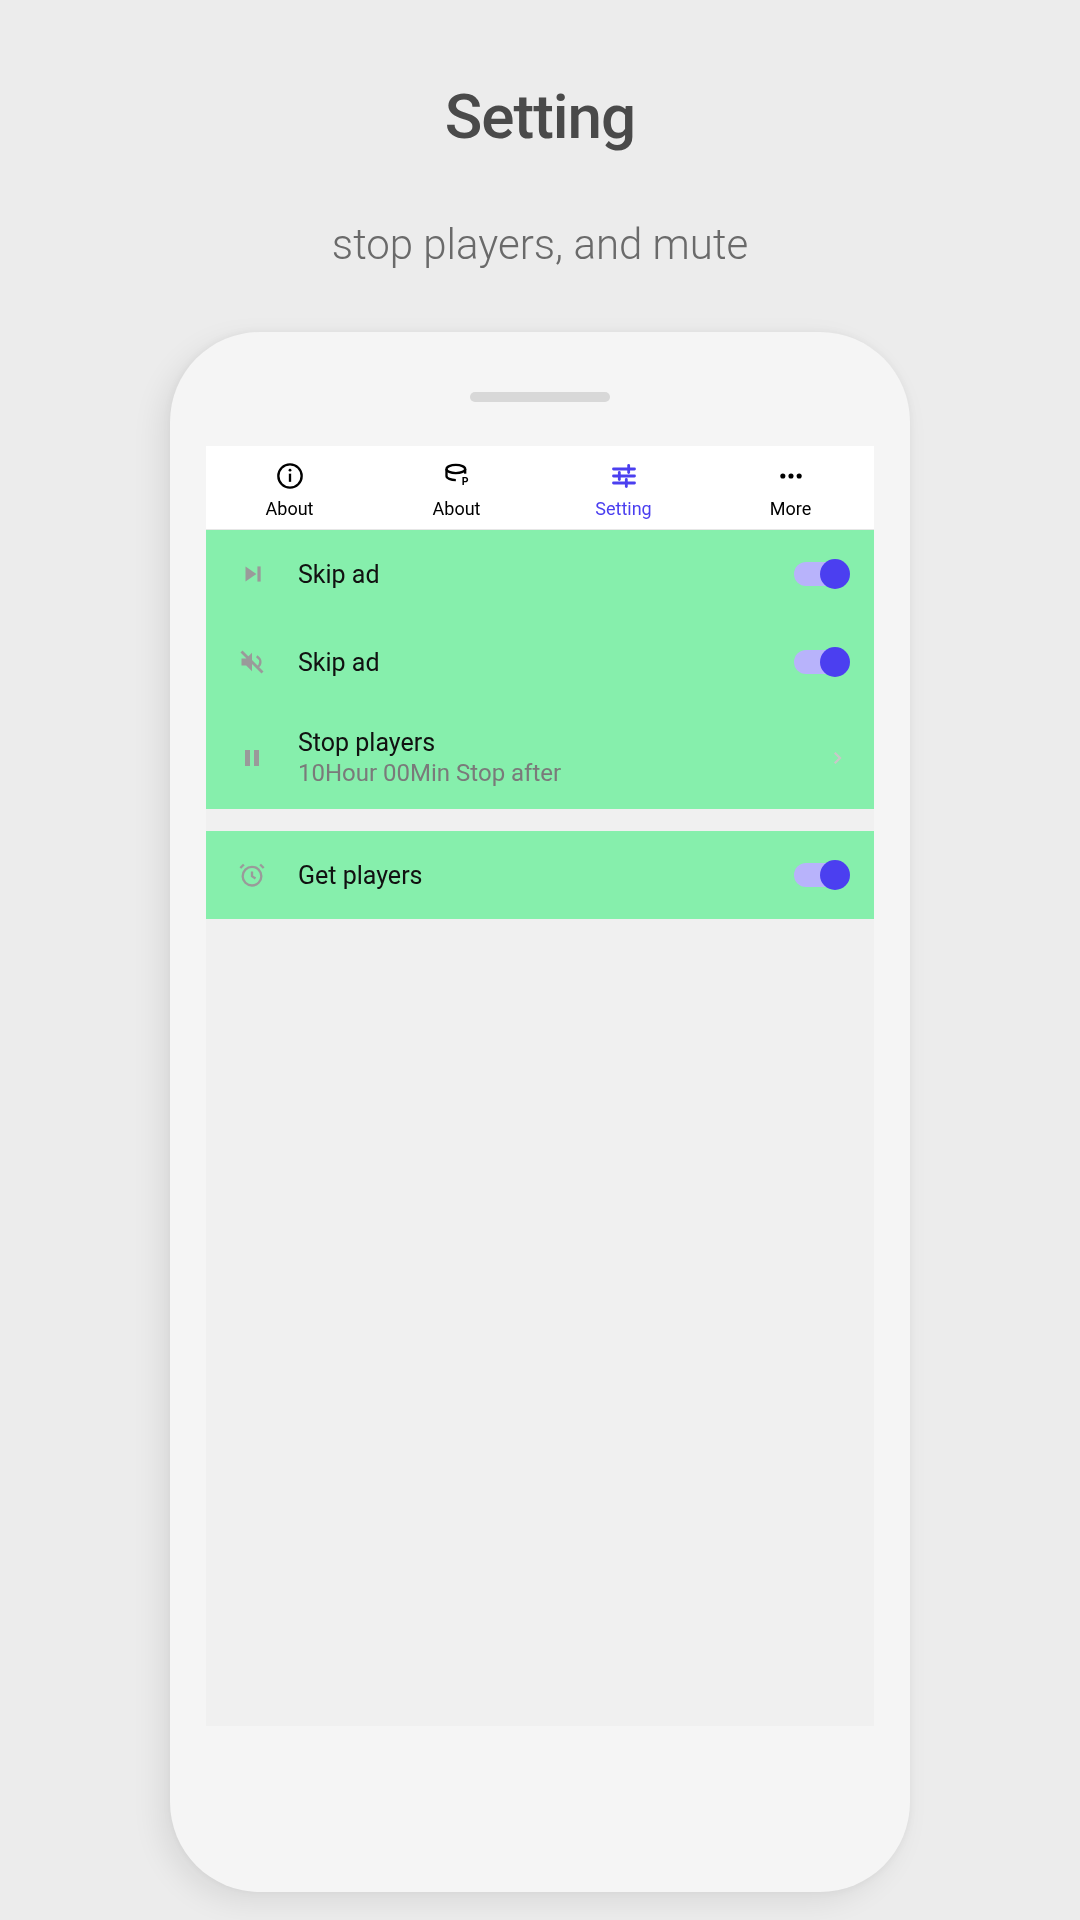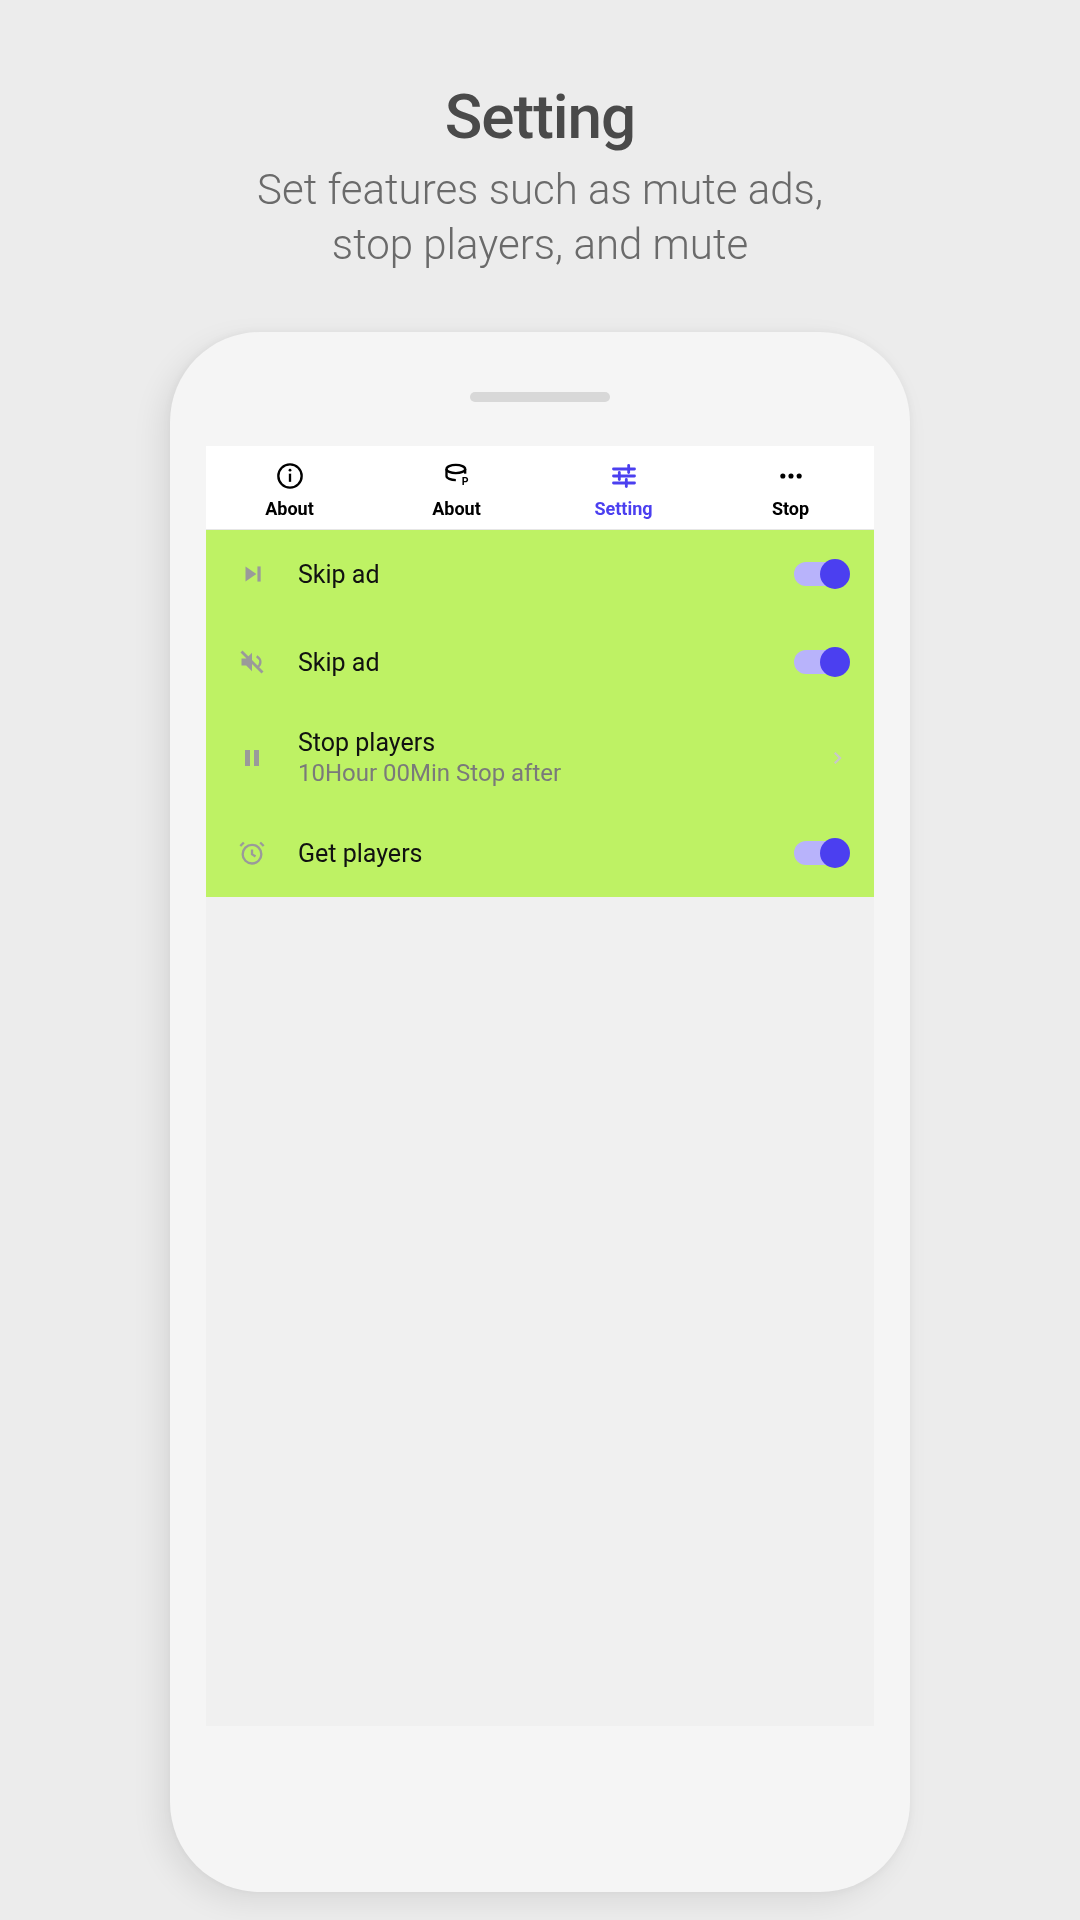--- a/index.html
+++ b/index.html
@@ -66,28 +66,29 @@
   }
   .tab.active { color: #4b3ff0; }
   .tab-icon {
     height: 32px;
     display: flex;
     align-items: center;
     justify-content: center;
   }
   .tab-label {
     font-size: 18px;
-    font-weight: 700;
+    font-weight: 400;
   }
   .tab.active .tab-label { color: #4b3ff0; }
   .settings-list {
     background: transparent;
   }
   .settings-group {
-    background: #bef264;
+    background: #86efac;
+    margin-bottom: 22px;
   }
   .setting-item {
     display: flex;
     align-items: center;
     padding: 22px 28px 22px 22px;
     min-height: 88px;
   }
   .setting-icon {
     width: 48px;
     display: flex;
@@ -132,21 +133,21 @@
     color: #c8c8c8;
     font-size: 0;
   }
 </style>
 </head>
 <body>
 
 <div class="header">
   <div class="header-title">Setting</div>
   <div class="header-subtitle">
-    <span>Set features such as mute ads,</span><br>
+    <br>
     <span>stop players, and mute</span>
   </div>
 </div>
 
 <div class="phone-frame">
   <div class="phone-speaker"></div>
   <div class="phone-screen">
 
     <div class="tab-bar">
       <div class="tab">
@@ -184,21 +185,21 @@
         <div class="tab-label">Setting</div>
       </div>
       <div class="tab">
         <div class="tab-icon">
           <svg width="32" height="28" viewBox="0 0 24 24" fill="#000">
               <circle cx="5" cy="12" r="2.2"></circle>
               <circle cx="12" cy="12" r="2.2"></circle>
               <circle cx="19" cy="12" r="2.2"></circle>
             </svg>
         </div>
-        <div class="tab-label">Stop</div>
+        <div class="tab-label">More</div>
       </div>
     </div>
 
     <div class="settings-list">
 
       <div class="settings-group">
         <div class="setting-item">
           <div class="setting-icon">
             <svg width="26" height="26" viewBox="0 0 24 24" fill="#9a9a9a">
                 <path d="M6 5 L16 12 L6 19 Z"></path>

